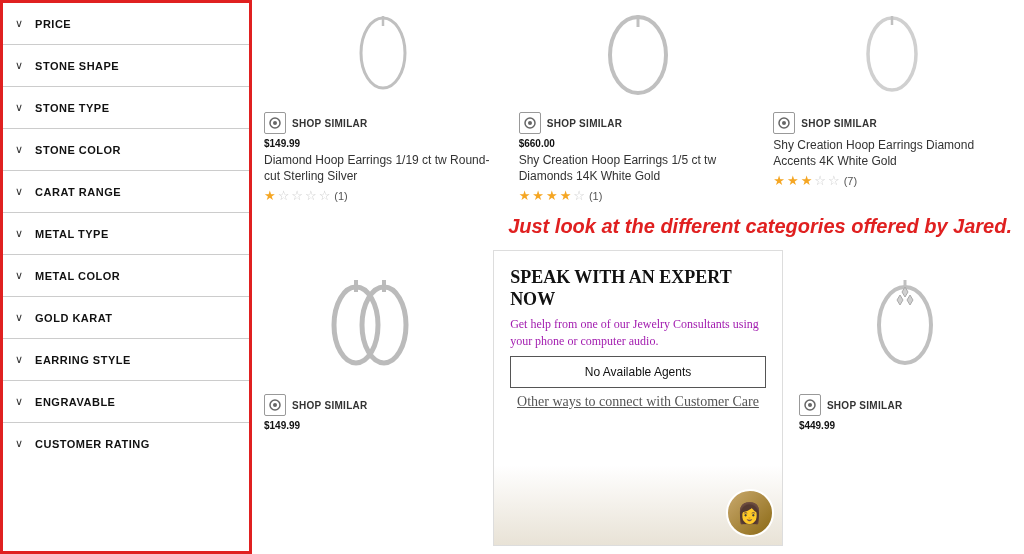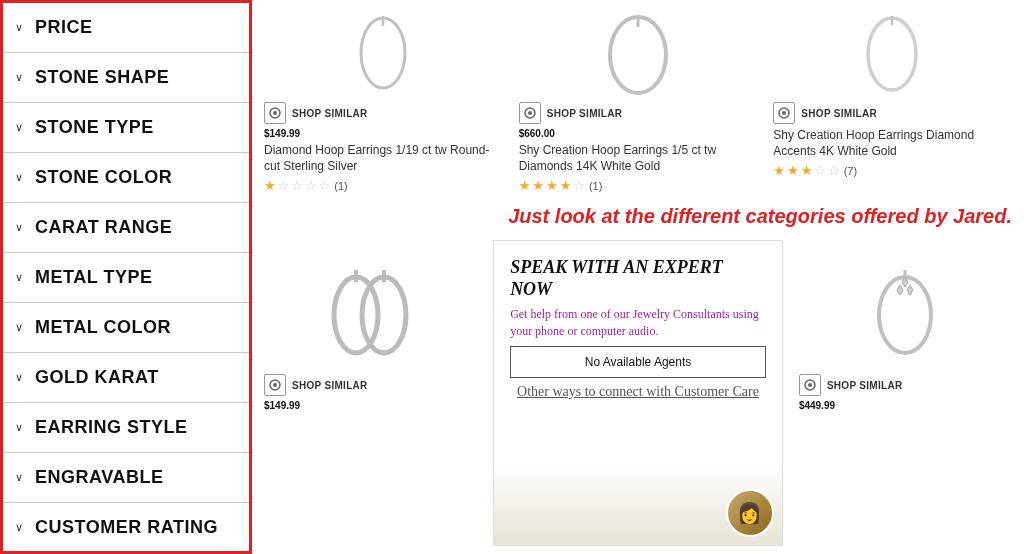--- a/index.html
+++ b/index.html
@@ -37,21 +37,21 @@
     }
 
     .chevron-icon {
       font-size: 11px;
       color: #333;
       margin-right: 12px;
       flex-shrink: 0;
     }
 
     .filter-label {
-      font-size: 18px;
+      font-size: 11px;
       font-weight: 700;
       letter-spacing: 0.5px;
       color: #111;
       text-transform: uppercase;
     }
 
     
     .main-content {
       flex: 1;
       background: #fff;
@@ -80,21 +80,21 @@
       display: flex;
       align-items: center;
       justify-content: center;
       overflow: hidden;
     }
 
     .shop-similar-row {
       display: flex;
       align-items: center;
       gap: 6px;
-      margin-top: 0;
+      margin-top: 10px;
     }
 
     .shop-similar-icon {
       width: 22px;
       height: 22px;
       border: 1.5px solid #999;
       display: flex;
       align-items: center;
       justify-content: center;
       border-radius: 2px;
@@ -182,21 +182,20 @@
       flex-direction: column;
       gap: 6px;
       font-family: Georgia, serif;
       position: relative;
       overflow: hidden;
     }
 
     .expert-title {
       font-size: 18px;
       font-weight: 700;
-      font-style: italic;
       color: #111;
       line-height: 1.2;
     }
 
     .expert-subtitle {
       font-size: 12px;
       color: #a21caf;
       line-height: 1.4;
     }
 

